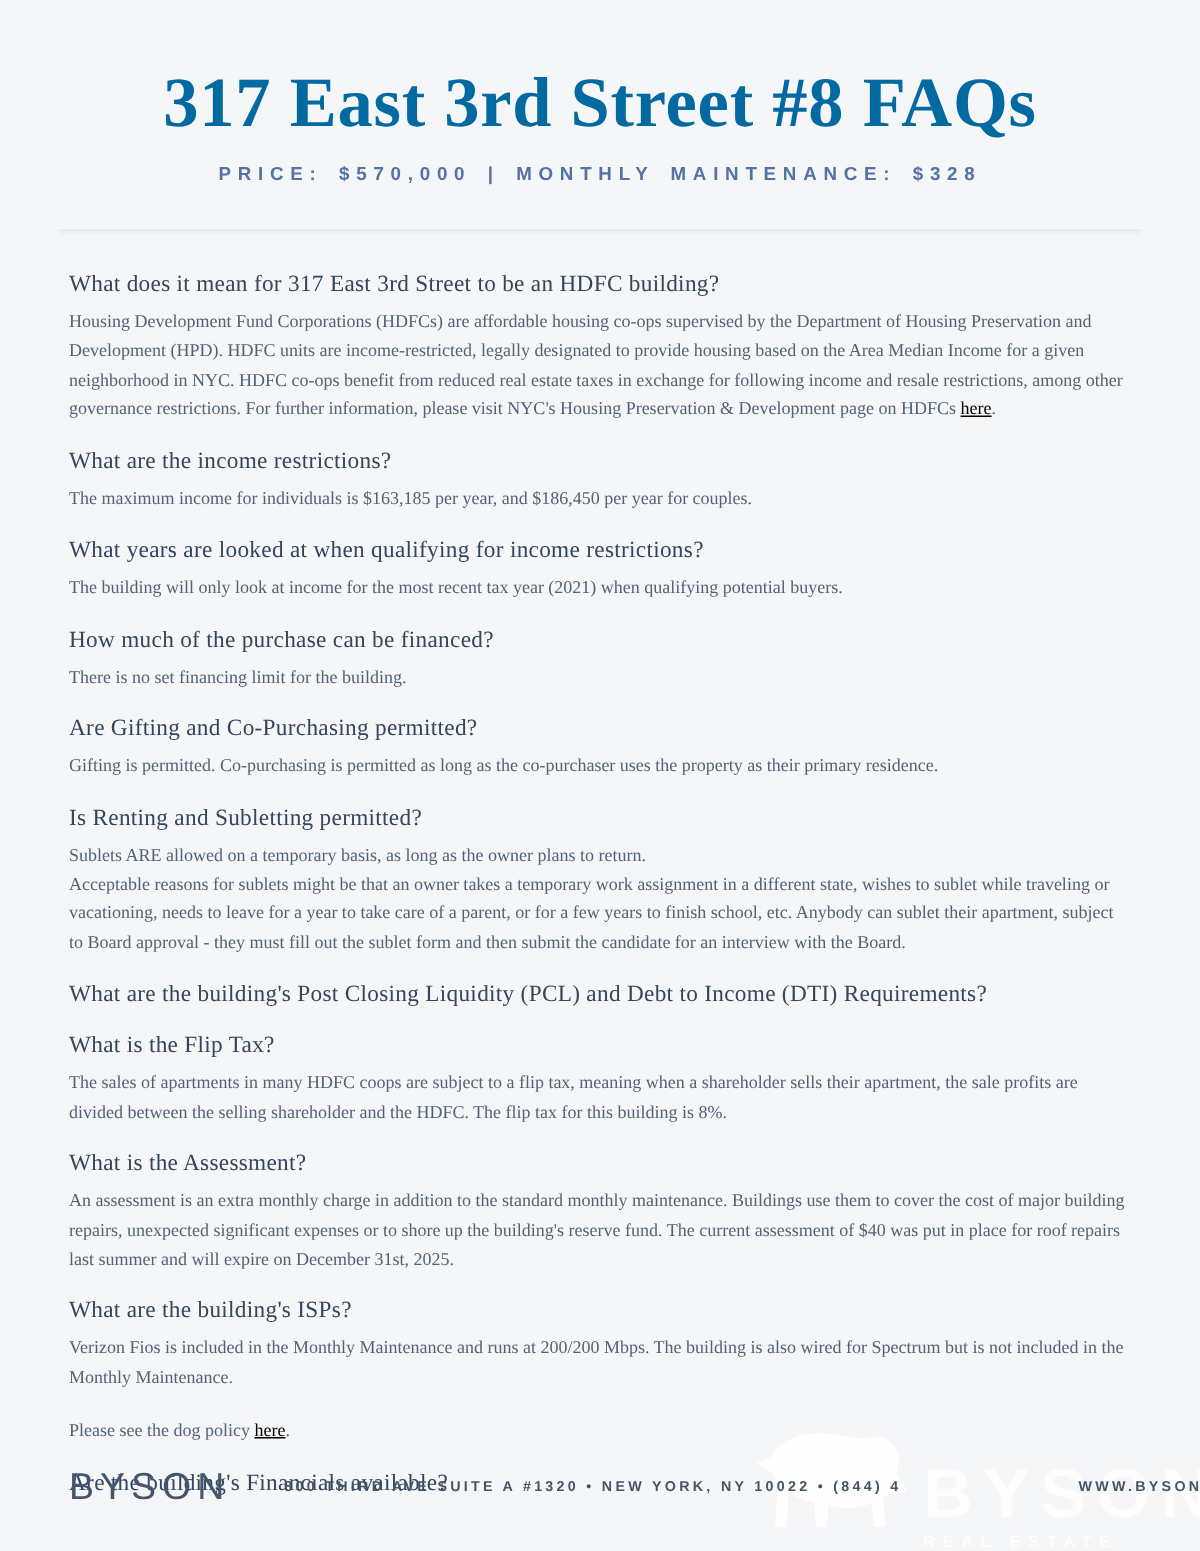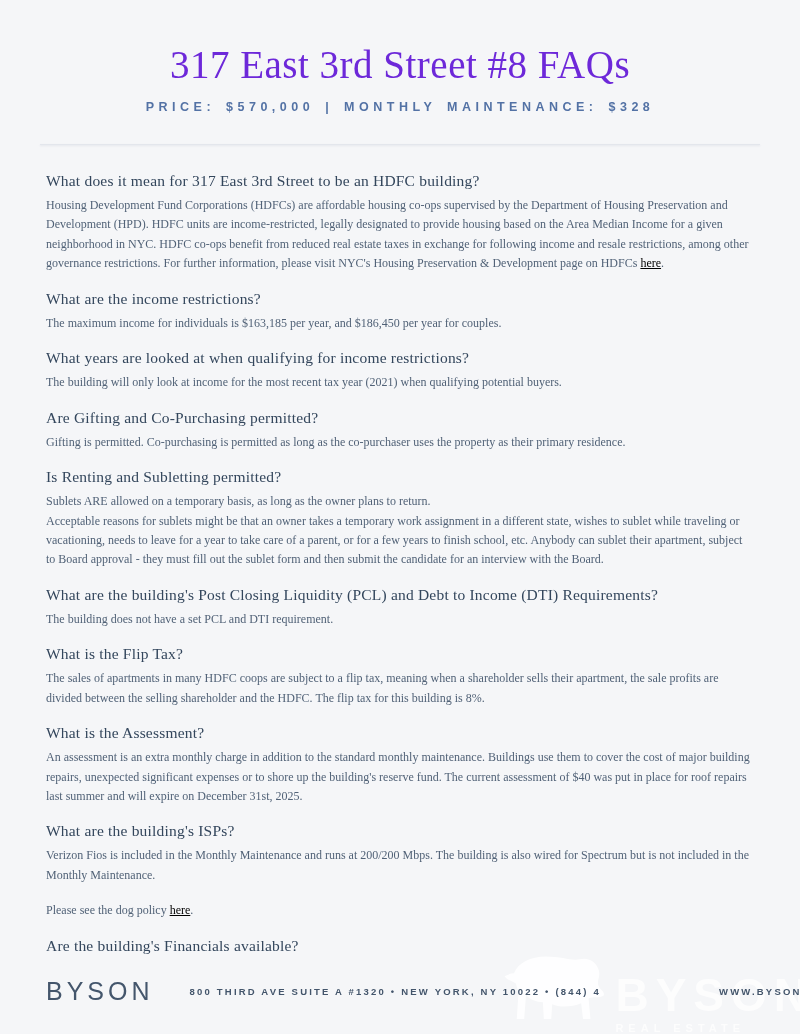--- a/index.html
+++ b/index.html
@@ -9,24 +9,24 @@
     margin:0 auto;
     background:#f5f6f8;
     overflow:hidden;
     font-family:"Liberation Serif", serif;
   }
   
   .doc-header { text-align:center; padding-top:42px; }
   .doc-title {
     margin:0;
     font-family:"Liberation Serif", serif;
-    font-size:39px;
-    font-weight:400;
+    font-size:47px;
+    font-weight:700;
     letter-spacing:0.5px;
-    color:#6d28d9;
+    color:#0369a1;
   }
   .doc-subtitle {
     margin-top:13px;
     font-family:"Liberation Sans", sans-serif;
     font-size:12.5px;
     font-weight:bold;
     letter-spacing:4.5px;
     word-spacing:3px;
     color:#5372a5;
   }
@@ -140,41 +140,44 @@
         </div>
     </section>
 
     <section class="faq-item">
       <h2 class="faq-q">What years are looked at when qualifying for income restrictions?</h2>
       <div class="faq-a">
           <p class="answer">The building will only look at income for the most recent tax year (2021) when qualifying potential buyers.</p>
         </div>
     </section>
 
+    <section class="faq-item">
+      <h2 class="faq-q">How much of the purchase can be financed?</h2>
+      <div class="faq-a">
+          <p class="answer">There is no set financing limit for the building.</p>
+        </div>
+    </section>
 
     <section class="faq-item">
       <h2 class="faq-q">Are Gifting and Co-Purchasing permitted?</h2>
       <div class="faq-a">
           <p class="answer">Gifting is permitted. Co-purchasing is permitted as long as the co-purchaser uses the property as their primary residence.</p>
         </div>
     </section>
 
     <section class="faq-item">
       <h2 class="faq-q">Is Renting and Subletting permitted?</h2>
       <div class="faq-a">
           <p class="answer">Sublets ARE allowed on a temporary basis, as long as the owner plans to return.</p>
           <p class="answer">Acceptable reasons for sublets might be that an owner takes a temporary work assignment in a different state, wishes to sublet while traveling or vacationing, needs to leave for a year to take care of a parent, or for a few years to finish school, etc. Anybody can sublet their apartment, subject to Board approval - they must fill out the sublet form and then submit the candidate for an interview with the Board.</p>
         </div>
     </section>
 
     <section class="faq-item">
       <h2 class="faq-q">What are the building's Post Closing Liquidity (PCL) and Debt to Income (DTI) Requirements?</h2>
-      <div class="faq-a">
-          <p class="answer">The building does not have a set PCL and DTI requirement.</p>
-        </div>
     </section>
 
     <section class="faq-item">
       <h2 class="faq-q">What is the Flip Tax?</h2>
       <div class="faq-a">
           <p class="answer">The sales of apartments in many HDFC coops are subject to a flip tax, meaning when a shareholder sells their apartment, the sale profits are divided between the selling shareholder and the HDFC. The flip tax for this building is 8%.</p>
         </div>
     </section>
 
     <section class="faq-item">

